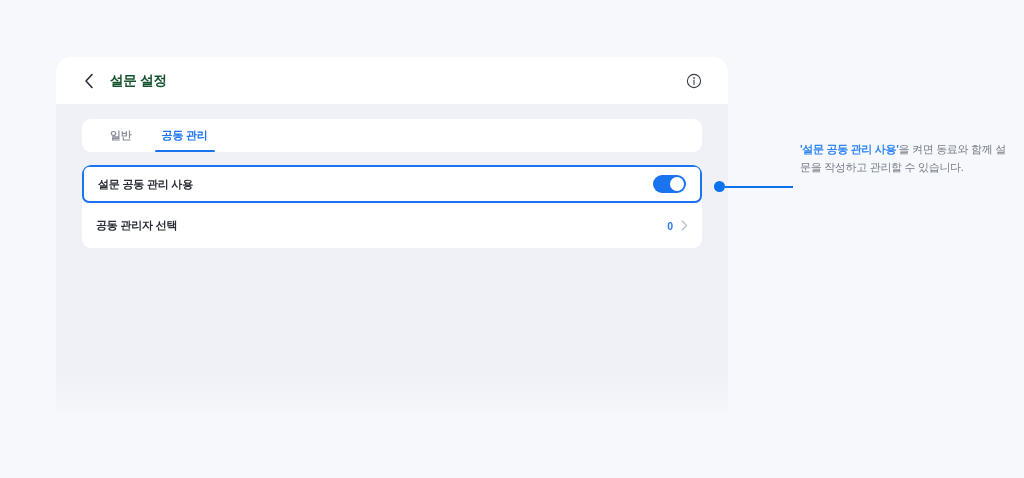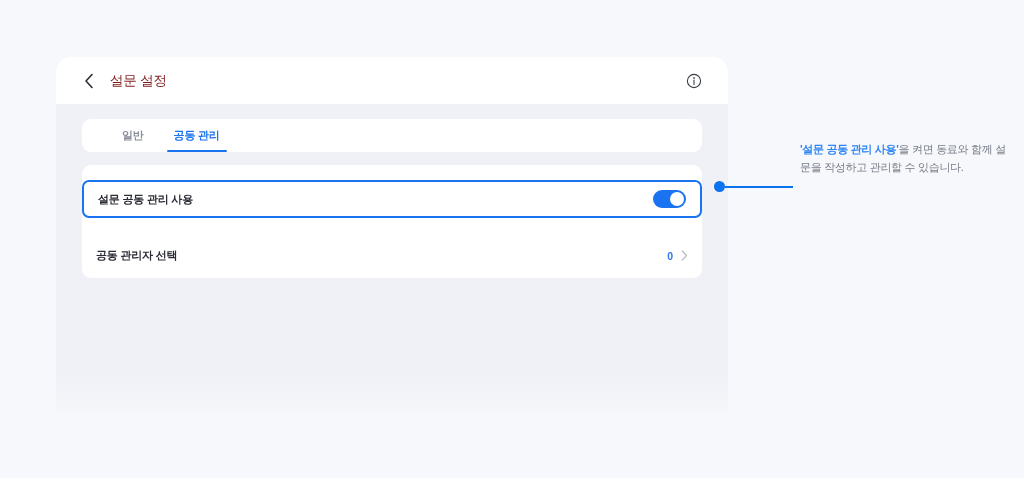--- a/index.html
+++ b/index.html
@@ -49,22 +49,22 @@
     display: inline-flex;
     align-items: center;
     justify-content: center;
     cursor: pointer;
     flex: 0 0 auto;
   }
   .back-icon svg { display: block; }
 
   .app-title {
     font-size: 13.5px;
-    font-weight: normal;
-    color: #7f1d1d;
+    font-weight: bold;
+    color: #14532d;
     letter-spacing: -0.2px;
     margin-left: 14px;
   }
 
   .info-icon {
     margin-left: auto;
     width: 17px;
     height: 17px;
     cursor: pointer;
     display: inline-flex;
@@ -78,21 +78,21 @@
     padding: 15px 26px 0 26px;
   }
 
   
   .tab-card {
     background: #ffffff;
     border-radius: 9px;
     height: 33px;
     display: flex;
     align-items: stretch;
-    padding: 0 32px;
+    padding: 0 20px;
     overflow: hidden;
   }
 
   .tab {
     position: relative;
     display: flex;
     align-items: center;
     padding: 0 8px;
     font-size: 11px;
     font-weight: bold;
@@ -138,21 +138,21 @@
     font-size: 11px;
     font-weight: bold;
     color: #2a2d35;
     letter-spacing: -0.2px;
   }
 
   .setting-row.highlighted {
     border: 2px solid #1a73f0;
     border-radius: 7px;
     height: 38px;
-    margin: 15px -0px;
+    margin: 0 -0px;
   }
 
   .row-right {
     margin-left: auto;
     display: flex;
     align-items: center;
     gap: 7px;
   }
 
   .row-value {

